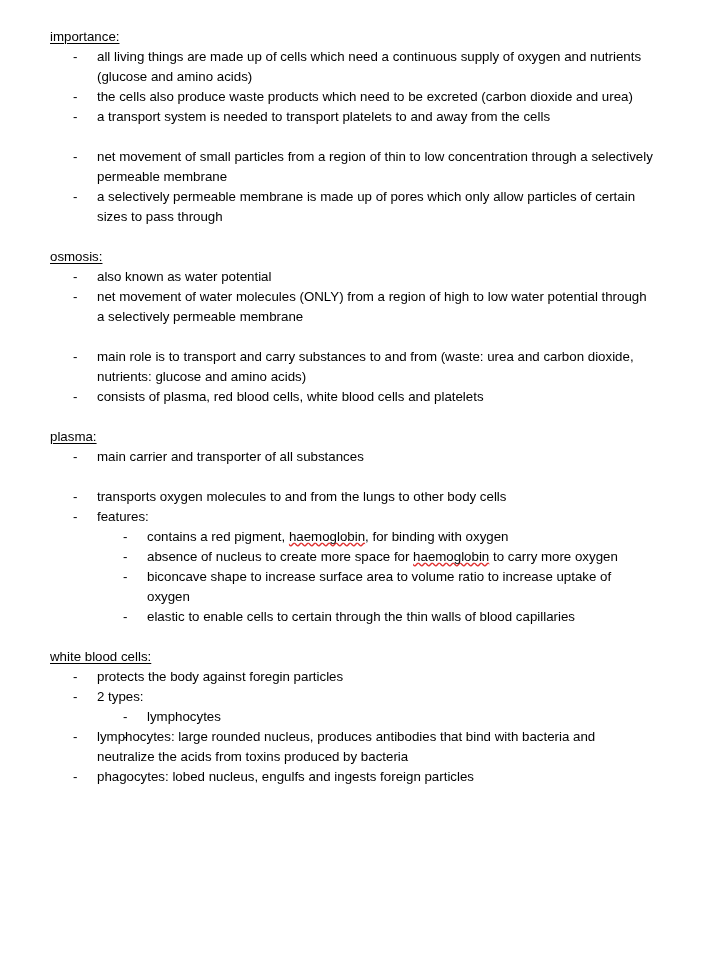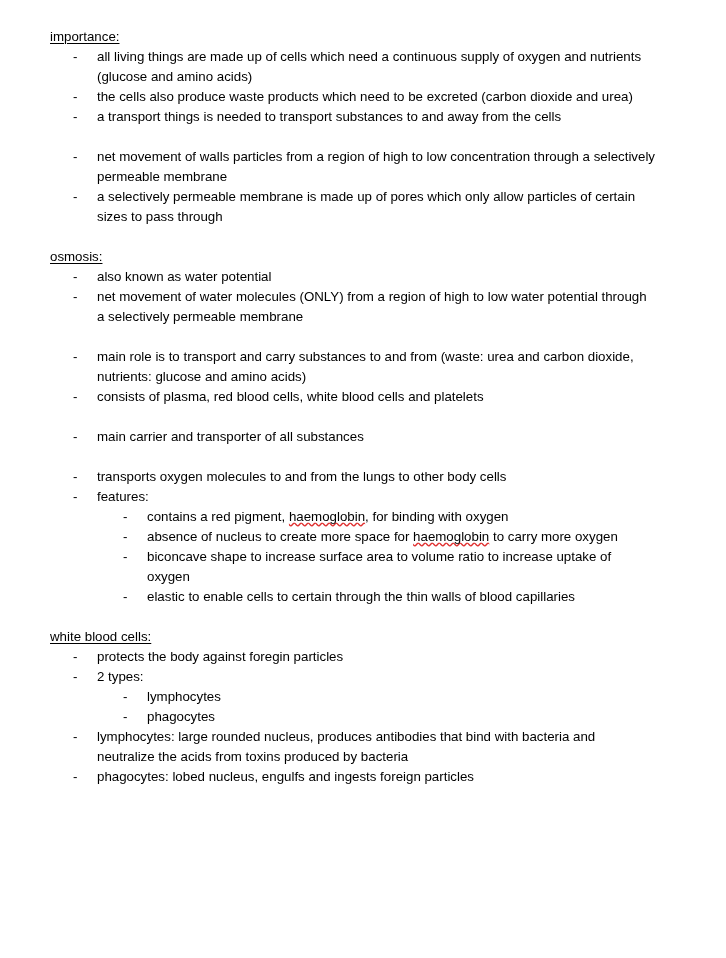--- a/index.html
+++ b/index.html
@@ -109,29 +109,29 @@
           <li class="bullet lvl1">
             <span class="dash">-</span>
             <span class="btext">all living things are made up of cells which need a continuous supply of oxygen and nutrients (glucose and amino acids)</span>
           </li>
           <li class="bullet lvl1">
             <span class="dash">-</span>
             <span class="btext">the cells also produce waste products which need to be excreted (carbon dioxide and urea)</span>
           </li>
           <li class="bullet lvl1">
             <span class="dash">-</span>
-            <span class="btext">a transport things is needed to transport substances to and away from the cells</span>
-          </li>
-        </ul>
-      </div>
-      <div class="section">
-        <ul class="bullets">
-          <li class="bullet lvl1">
-            <span class="dash">-</span>
-            <span class="btext">net movement of walls particles from a region of high to low concentration through a selectively permeable membrane</span>
+            <span class="btext">a transport system is needed to transport platelets to and away from the cells</span>
+          </li>
+        </ul>
+      </div>
+      <div class="section">
+        <ul class="bullets">
+          <li class="bullet lvl1">
+            <span class="dash">-</span>
+            <span class="btext">net movement of small particles from a region of thin to low concentration through a selectively permeable membrane</span>
           </li>
           <li class="bullet lvl1">
             <span class="dash">-</span>
             <span class="btext">a selectively permeable membrane is made up of pores which only allow particles of certain sizes to pass through</span>
           </li>
         </ul>
       </div>
       <div class="section">
         <div class="heading">osmosis:</div>
         <ul class="bullets">
@@ -151,20 +151,21 @@
             <span class="dash">-</span>
             <span class="btext">main role is to transport and carry substances to and from (waste: urea and carbon dioxide, nutrients: glucose and amino acids)</span>
           </li>
           <li class="bullet lvl1">
             <span class="dash">-</span>
             <span class="btext">consists of plasma, red blood cells, white blood cells and platelets</span>
           </li>
         </ul>
       </div>
       <div class="section">
+        <div class="heading">plasma:</div>
         <ul class="bullets">
           <li class="bullet lvl1">
             <span class="dash">-</span>
             <span class="btext">main carrier and transporter of all substances</span>
           </li>
         </ul>
       </div>
       <div class="section">
         <ul class="bullets">
           <li class="bullet lvl1">
@@ -203,21 +204,20 @@
           <li class="bullet lvl1">
             <span class="dash">-</span>
             <span class="btext">2 types:</span>
           </li>
           <li class="bullet lvl2">
             <span class="dash">-</span>
             <span class="btext">lymphocytes</span>
           </li>
           <li class="bullet lvl2">
             <span class="dash">-</span>
-            <span class="btext">phagocytes</span>
           </li>
           <li class="bullet lvl1">
             <span class="dash">-</span>
             <span class="btext">lymphocytes: large rounded nucleus, produces antibodies that bind with bacteria and neutralize the acids from toxins produced by bacteria</span>
           </li>
           <li class="bullet lvl1">
             <span class="dash">-</span>
             <span class="btext">phagocytes: lobed nucleus, engulfs and ingests foreign particles</span>
           </li>
         </ul>

